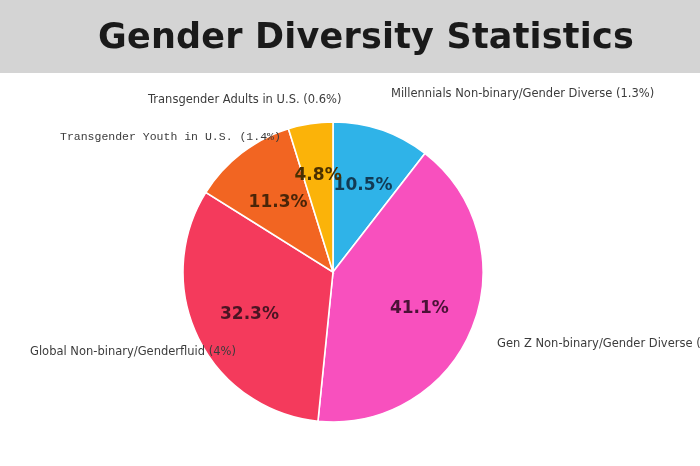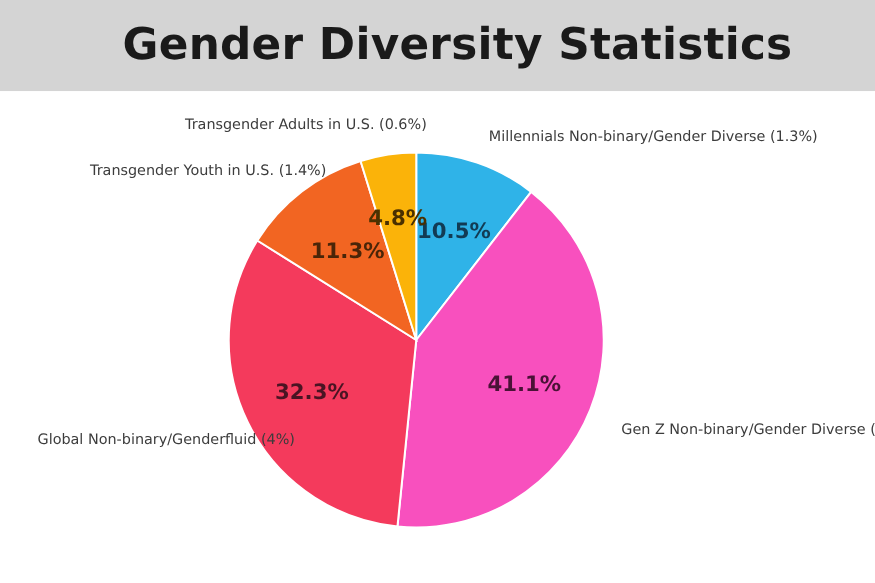--- a/index.html
+++ b/index.html
@@ -109,21 +109,21 @@
         <text x="363.1" y="190.0" text-anchor="middle" class="slice-value on-blue">10.5%</text>
         <text x="419.4" y="312.5" text-anchor="middle" class="slice-value on-magenta">41.1%</text>
         <text x="249.5" y="318.9" text-anchor="middle" class="slice-value on-crimson">32.3%</text>
         <text x="278.1" y="206.7" text-anchor="middle" class="slice-value on-orange">11.3%</text>
         <text x="318.1" y="180.1" text-anchor="middle" class="slice-value on-amber">4.8%</text>
       </g>
   </svg>
 
   <div class="outside-label" style="left:148px; top:93px;">Transgender Adults in U.S. (0.6%)</div>
 
-  <div class="outside-label" style="left:72px; top:130px;">Transgender Youth in U.S. (1.4%)</div>
+  <div class="outside-label" style="left:60px; top:130px;font-family:Liberation Mono, monospace;">Transgender Youth in U.S. (1.4%)</div>
 
-  <div class="outside-label" style="left:391px; top:103px;">Millennials Non-binary/Gender Diverse (1.3%)</div>
+  <div class="outside-label" style="left:391px; top:87px;">Millennials Non-binary/Gender Diverse (1.3%)</div>
 
   <div class="outside-label" style="left:497px; top:337px;">Gen Z Non-binary/Gender Diverse (5.1%)</div>
 
   <div class="outside-label" style="left:6px; top:345px;margin-left:24px;">Global Non-binary/Genderfluid (4%)</div>
 
 </div>
 
 </body></html>

